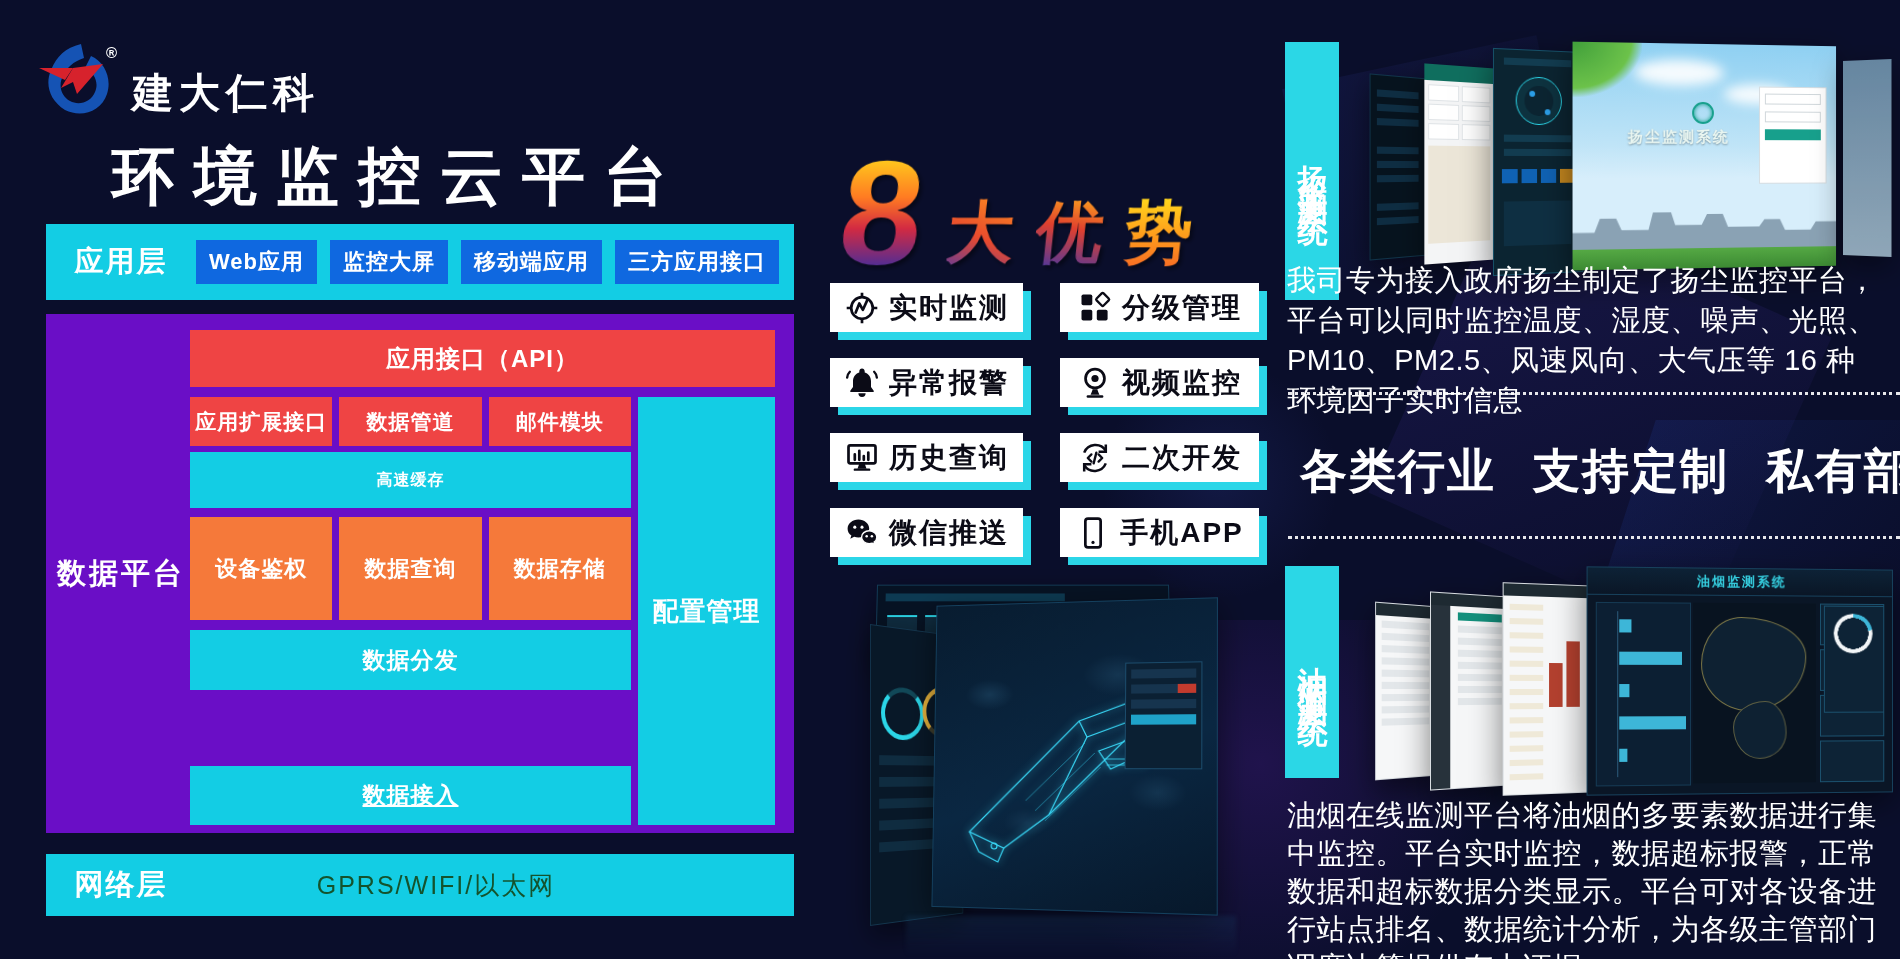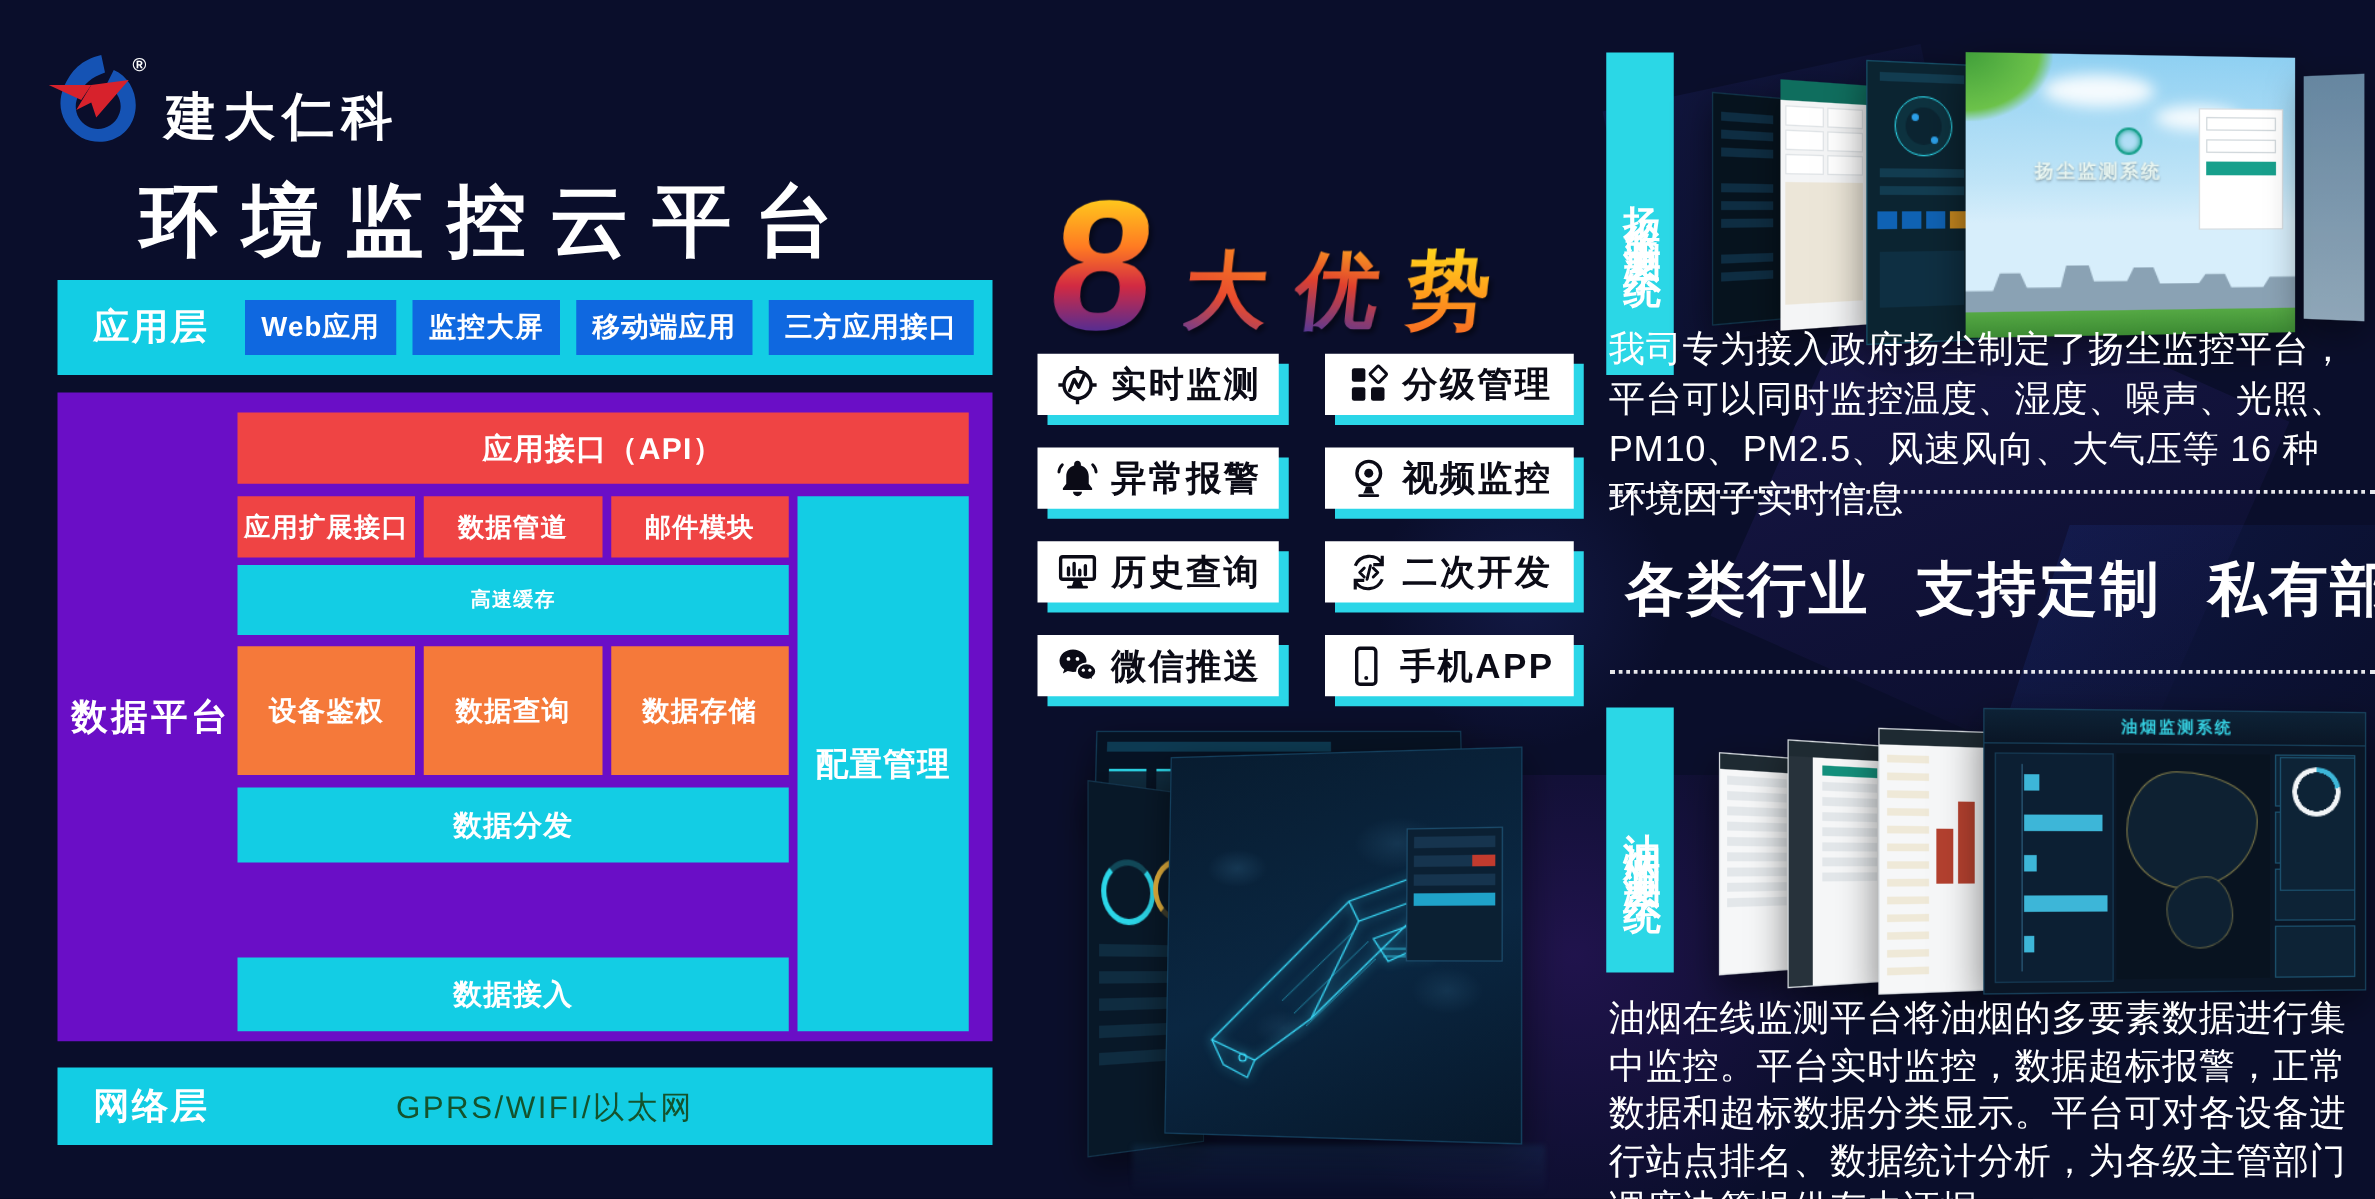--- a/index.html
+++ b/index.html
@@ -34,21 +34,21 @@
   .cyan{background:#13cde4;}
   .orangebg{background:#f5793a;}
   .api-bar{left:144px;top:16px;width:585px;height:57px;font-size:24px;}
   .mod-row{position:absolute;left:144px;top:83px;width:441px;height:49px;display:flex;gap:7px;}
   .mod-row .pbox{position:static;flex:1;font-size:21px;}
   .cache-bar{left:144px;top:138px;width:441px;height:56px;font-size:16px;}
   .orange-row{position:absolute;left:144px;top:203px;width:441px;height:103px;display:flex;gap:7px;}
   .orange-row .pbox{position:static;flex:1;font-size:22px;}
   .bar-a{left:144px;top:316px;width:441px;height:60px;font-size:23px;}
   .bar-b{left:144px;top:384px;width:441px;height:60px;font-size:23px;}
-  .bar-c{left:144px;top:452px;width:441px;height:59px;font-size:23px;}
+  .bar-c{left:144px;top:452px;width:441px;height:59px;font-size:23px;text-decoration:underline;}
   .config-col{left:592px;top:83px;width:137px;height:428px;font-size:26px;}
   
   .adv-head{left:842px;top:128px;width:400px;height:150px;display:flex;align-items:flex-end;transform:skewX(-6deg);}
   .grad{font-weight:900;background-clip:text;-webkit-background-clip:text;color:transparent;filter:drop-shadow(3px 3px 2px rgba(0,0,0,.45));}
   .g-num{font-size:148px;line-height:.88;background-image:linear-gradient(180deg,#ffd21c 5%,#ff7b22 38%,#d22a42 62%,#3f2da0 95%);}
   .g-c1{font-size:67px;margin-left:26px;background-image:linear-gradient(200deg,#ff9a1c,#e84a2e 55%,#4637b0);}
   .g-c2{font-size:67px;margin-left:22px;background-image:linear-gradient(190deg,#ffb01c 8%,#e0402e 45%,#3a36ac 95%);}
   .g-c3{font-size:67px;margin-left:22px;background-image:linear-gradient(180deg,#ffd21c 15%,#ff9a1c 55%,#f55e27);}
   .adv-grid{left:830px;top:283px;width:436px;display:grid;grid-template-columns:193px 199px;column-gap:37px;row-gap:26px;}
   .badge{height:49px;background:#ffffff;box-shadow:8px 8px 0 #2bd6e8;display:flex;align-items:center;justify-content:center;gap:9px;}

